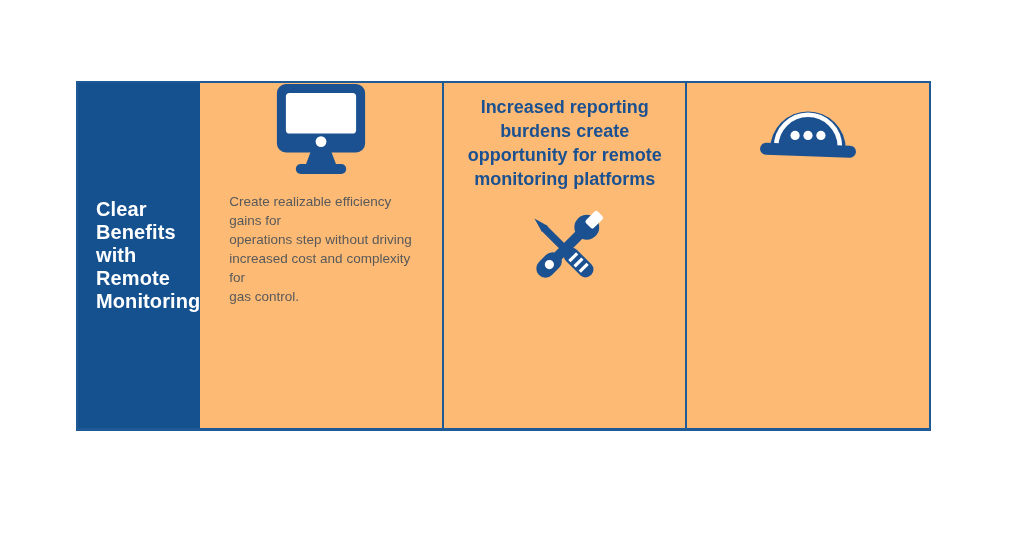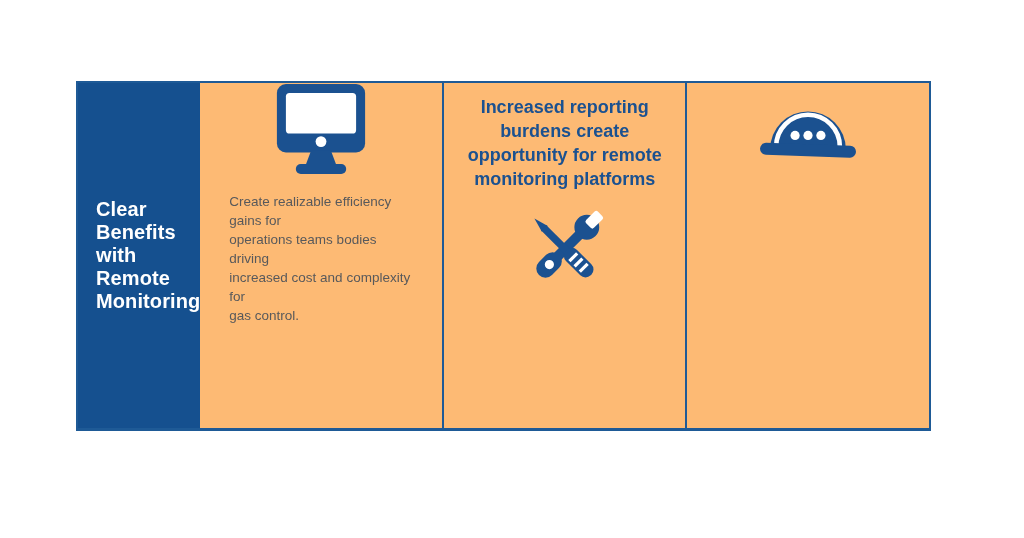--- a/index.html
+++ b/index.html
@@ -94,21 +94,21 @@
       <div class="col-icon">
         <svg viewBox="0 0 104 100" width="94" height="90" aria-hidden="true">
           <rect x="3" y="0" width="98" height="76" rx="10"></rect>
           <rect x="13" y="10" width="78" height="45" rx="4" fill="#fff"></rect>
           <circle cx="52" cy="64" r="6" fill="#fff"></circle>
           <polygon points="41,74 63,74 69,90 35,90"></polygon>
           <rect x="24" y="89" width="56" height="11" rx="5.5"></rect>
         </svg>
       </div>
       <div class="col-body">Create realizable efficiency gains for
-operations teams bodies driving
+operations step without driving
 increased cost and complexity for
 gas control.</div>
     </div>
 
     <div class="col">
       <div class="col-title">Increased reporting
 burdens create
 opportunity for remote
 monitoring platforms</div>
       <div class="col-icon">

